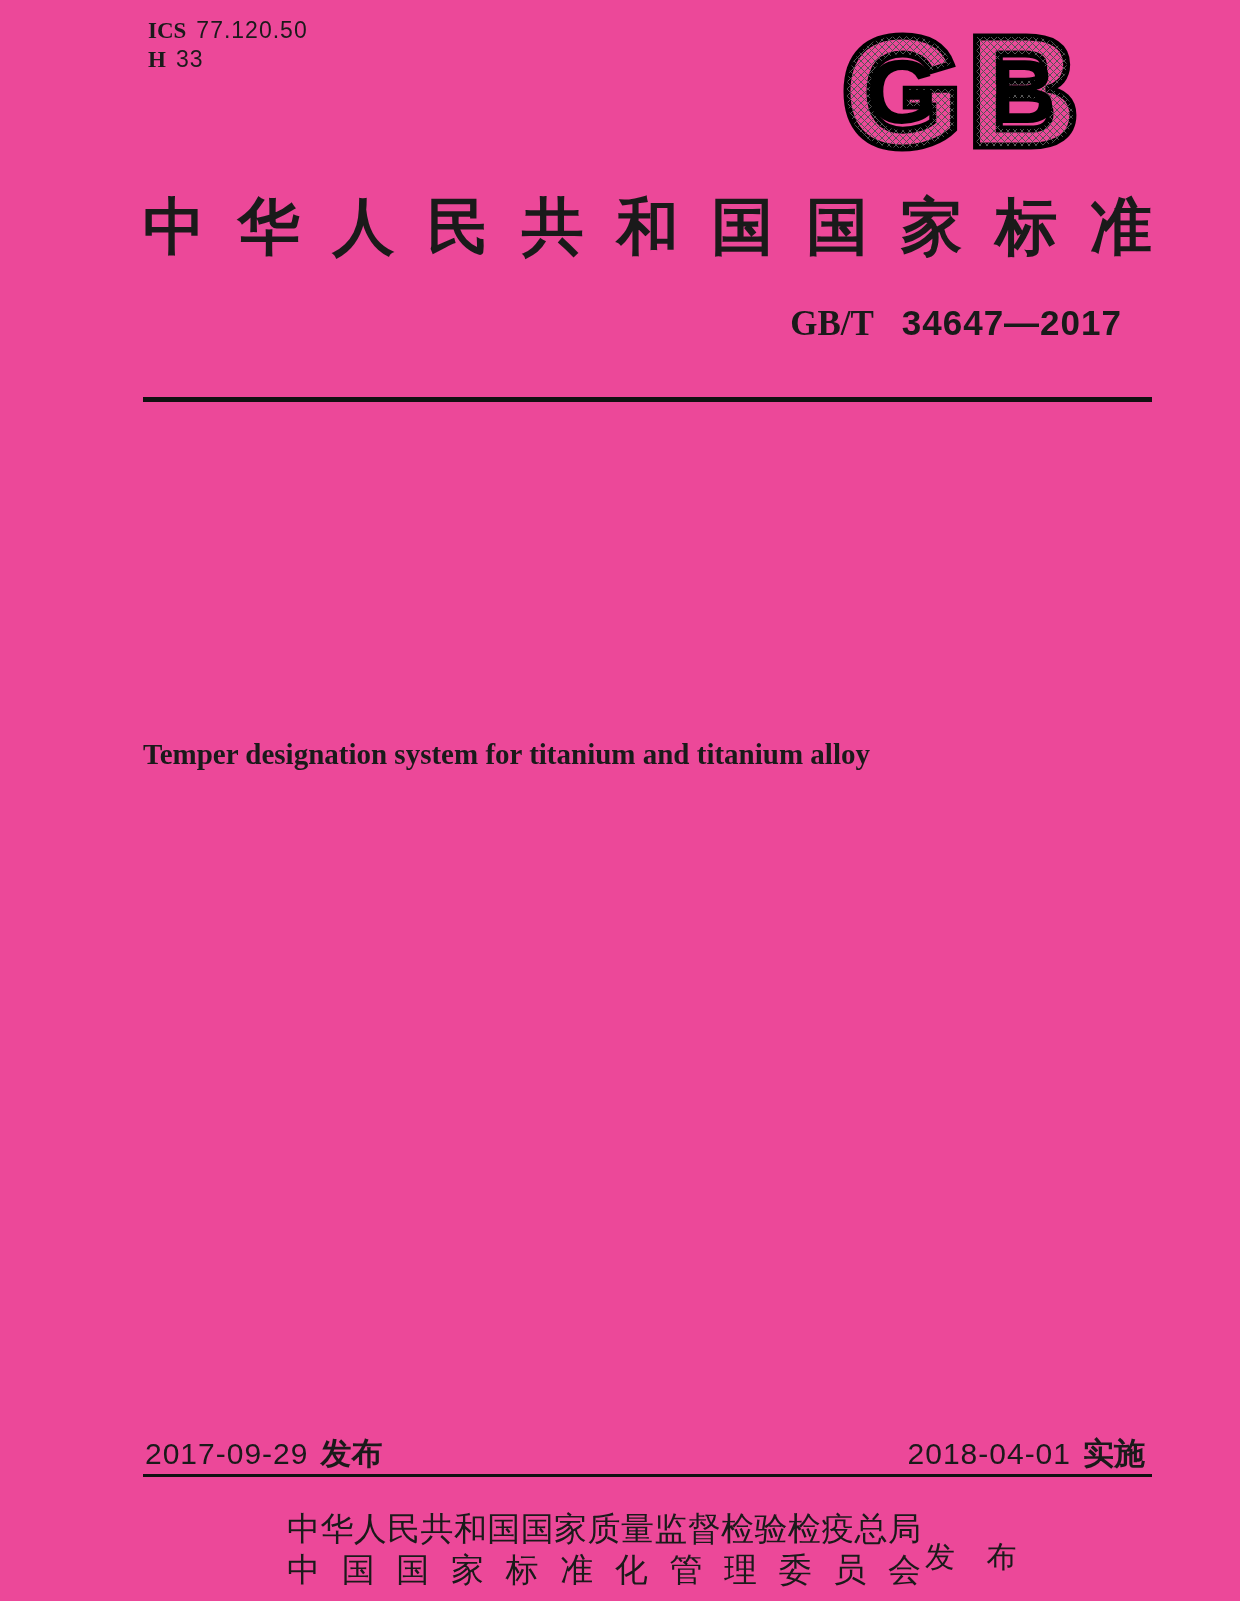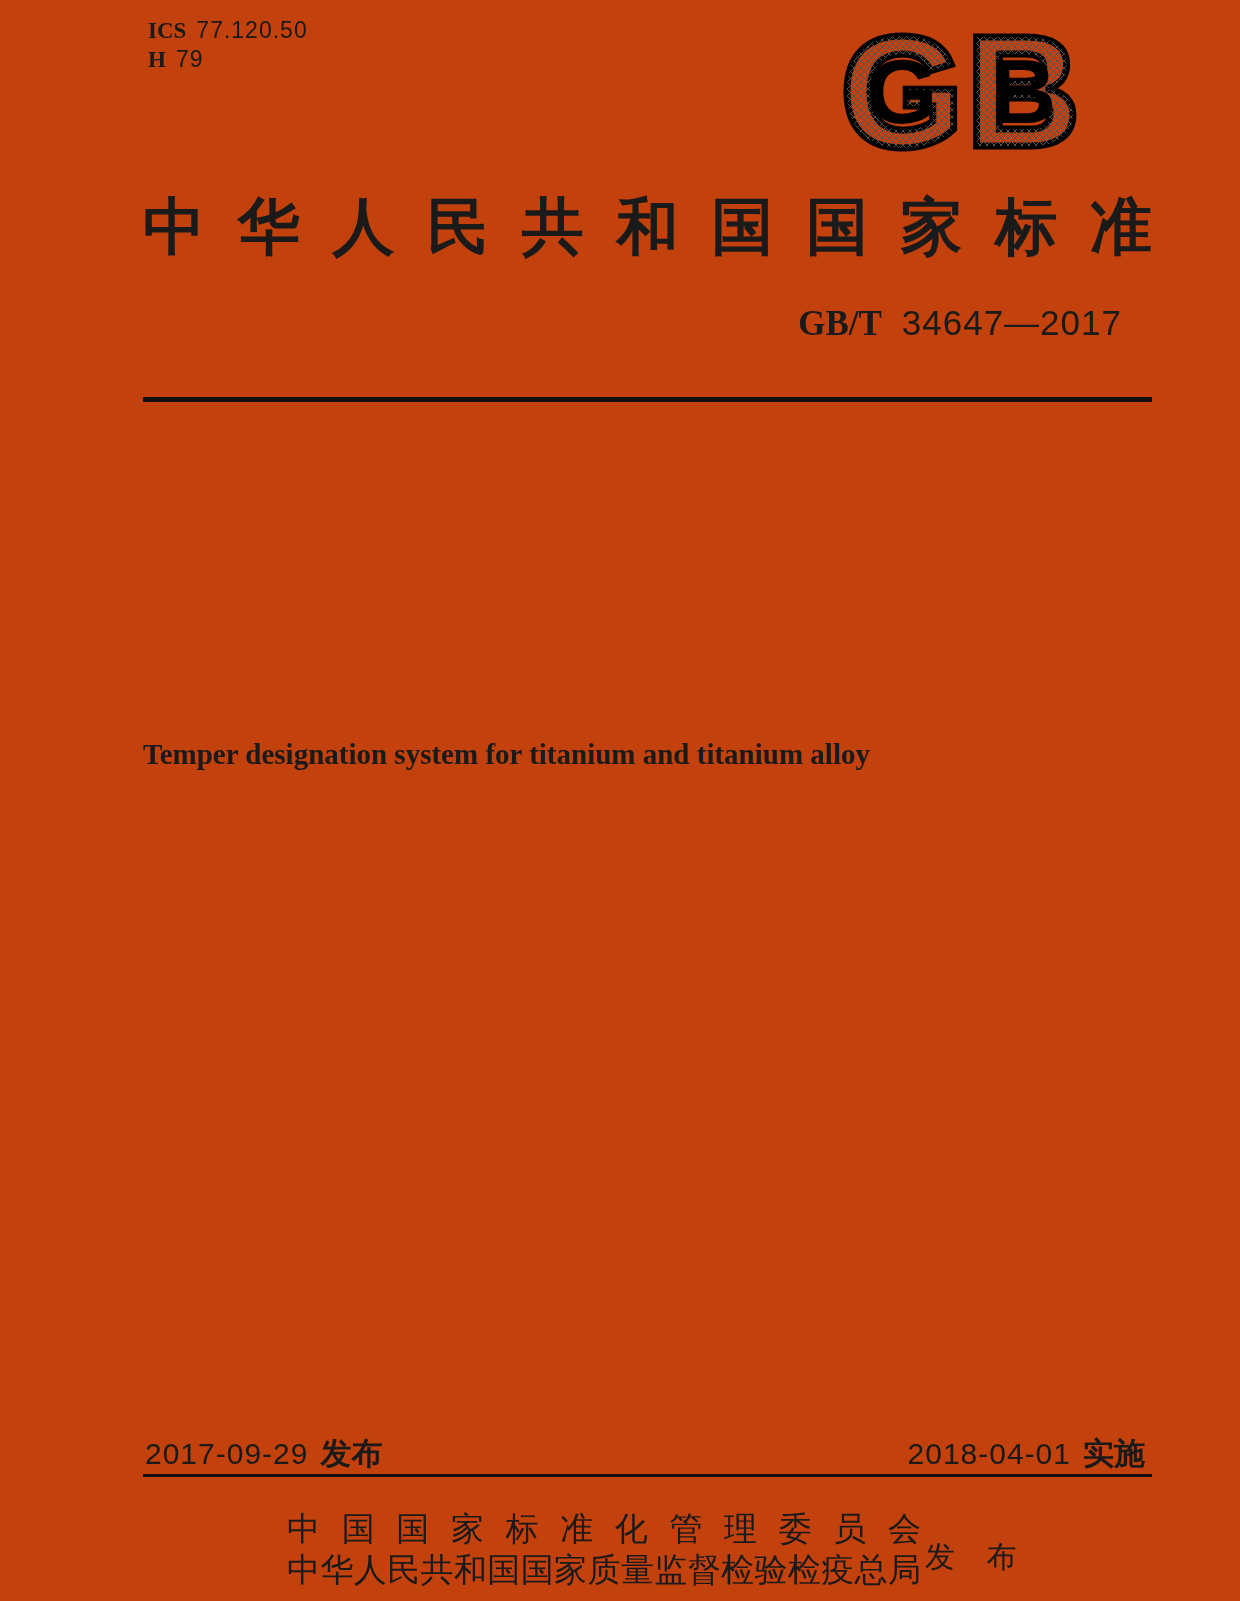--- a/index.html
+++ b/index.html
@@ -3,21 +3,21 @@
 <meta charset="utf-8">
 <style>
   * { margin: 0; padding: 0; box-sizing: border-box; }
   html, body { background: #e8e8e8; }
   body { font-family: "Liberation Serif", "DejaVu Serif", serif; }
   .page {
     position: relative;
     width: 1240px;
     height: 1601px;
     margin: 0 auto;
-    background: #c2410c;
+    background: #ec4899;
     color: #1a1a1a;
     overflow: hidden;
   }
 
   
   .ics-block {
     position: absolute;
     left: 148px; top: 16px;
     font-size: 23px;
     line-height: 29px;
@@ -56,22 +56,22 @@
     position: absolute;
     top: 303px;
     left: 143px; width: 979px;
     text-align: right;
     font-size: 35px;
     font-weight: bold;
     white-space: nowrap;
   }
   .std-number .num {
     font-family: "Liberation Sans", "DejaVu Sans", sans-serif;
-    font-weight: normal;
-    margin-left: 20px;
+    font-weight: bold;
+    margin-left: 28px;
     letter-spacing: 1px;
   }
 
   .rule-thick {
     position: absolute;
     left: 143px; top: 397px;
     width: 1009px; height: 5px;
     background: #111;
   }
 
@@ -146,21 +146,21 @@
     white-space: nowrap;
   }
 </style>
 </head>
 <body>
 
 <div class="page">
 
   <div class="ics-block">
     <div><span>ICS</span><span class="val">77.120.50</span></div>
-    <div><span>H</span><span class="val">79</span></div>
+    <div><span>H</span><span class="val">33</span></div>
   </div>
 
   <svg class="gb-logo" viewBox="0 0 247 130" xmlns="http://www.w3.org/2000/svg" aria-hidden="true">
     <defs>
       <pattern id="hatch" width="7" height="7" patternUnits="userSpaceOnUse">
         <path d="M0 0 L7 7 M7 0 L0 7" stroke="#555" stroke-width="1" fill="none"></path>
       </pattern>
     </defs>
 
     <text x="62" y="65" text-anchor="middle" dominant-baseline="central" font-family="Liberation Sans, DejaVu Sans, sans-serif" font-weight="bold" font-size="158" fill="none" stroke="#000" stroke-width="7">G</text>
@@ -192,19 +192,19 @@
       <span class="date">2017-09-29</span><span class="dlabel">发布</span>
     </div>
     <div>
       <span class="date">2018-04-01</span><span class="dlabel">实施</span>
     </div>
   </div>
 
   <div class="rule-thin"></div>
 
   <div class="publisher">
+    <div class="pub-line">中华人民共和国国家质量监督检验检疫总局</div>
     <div class="pub-line">中国国家标准化管理委员会</div>
-    <div class="pub-line">中华人民共和国国家质量监督检验检疫总局</div>
   </div>
 
   <div class="release-label">发 布</div>
 
 </div>
 
 </body></html>

